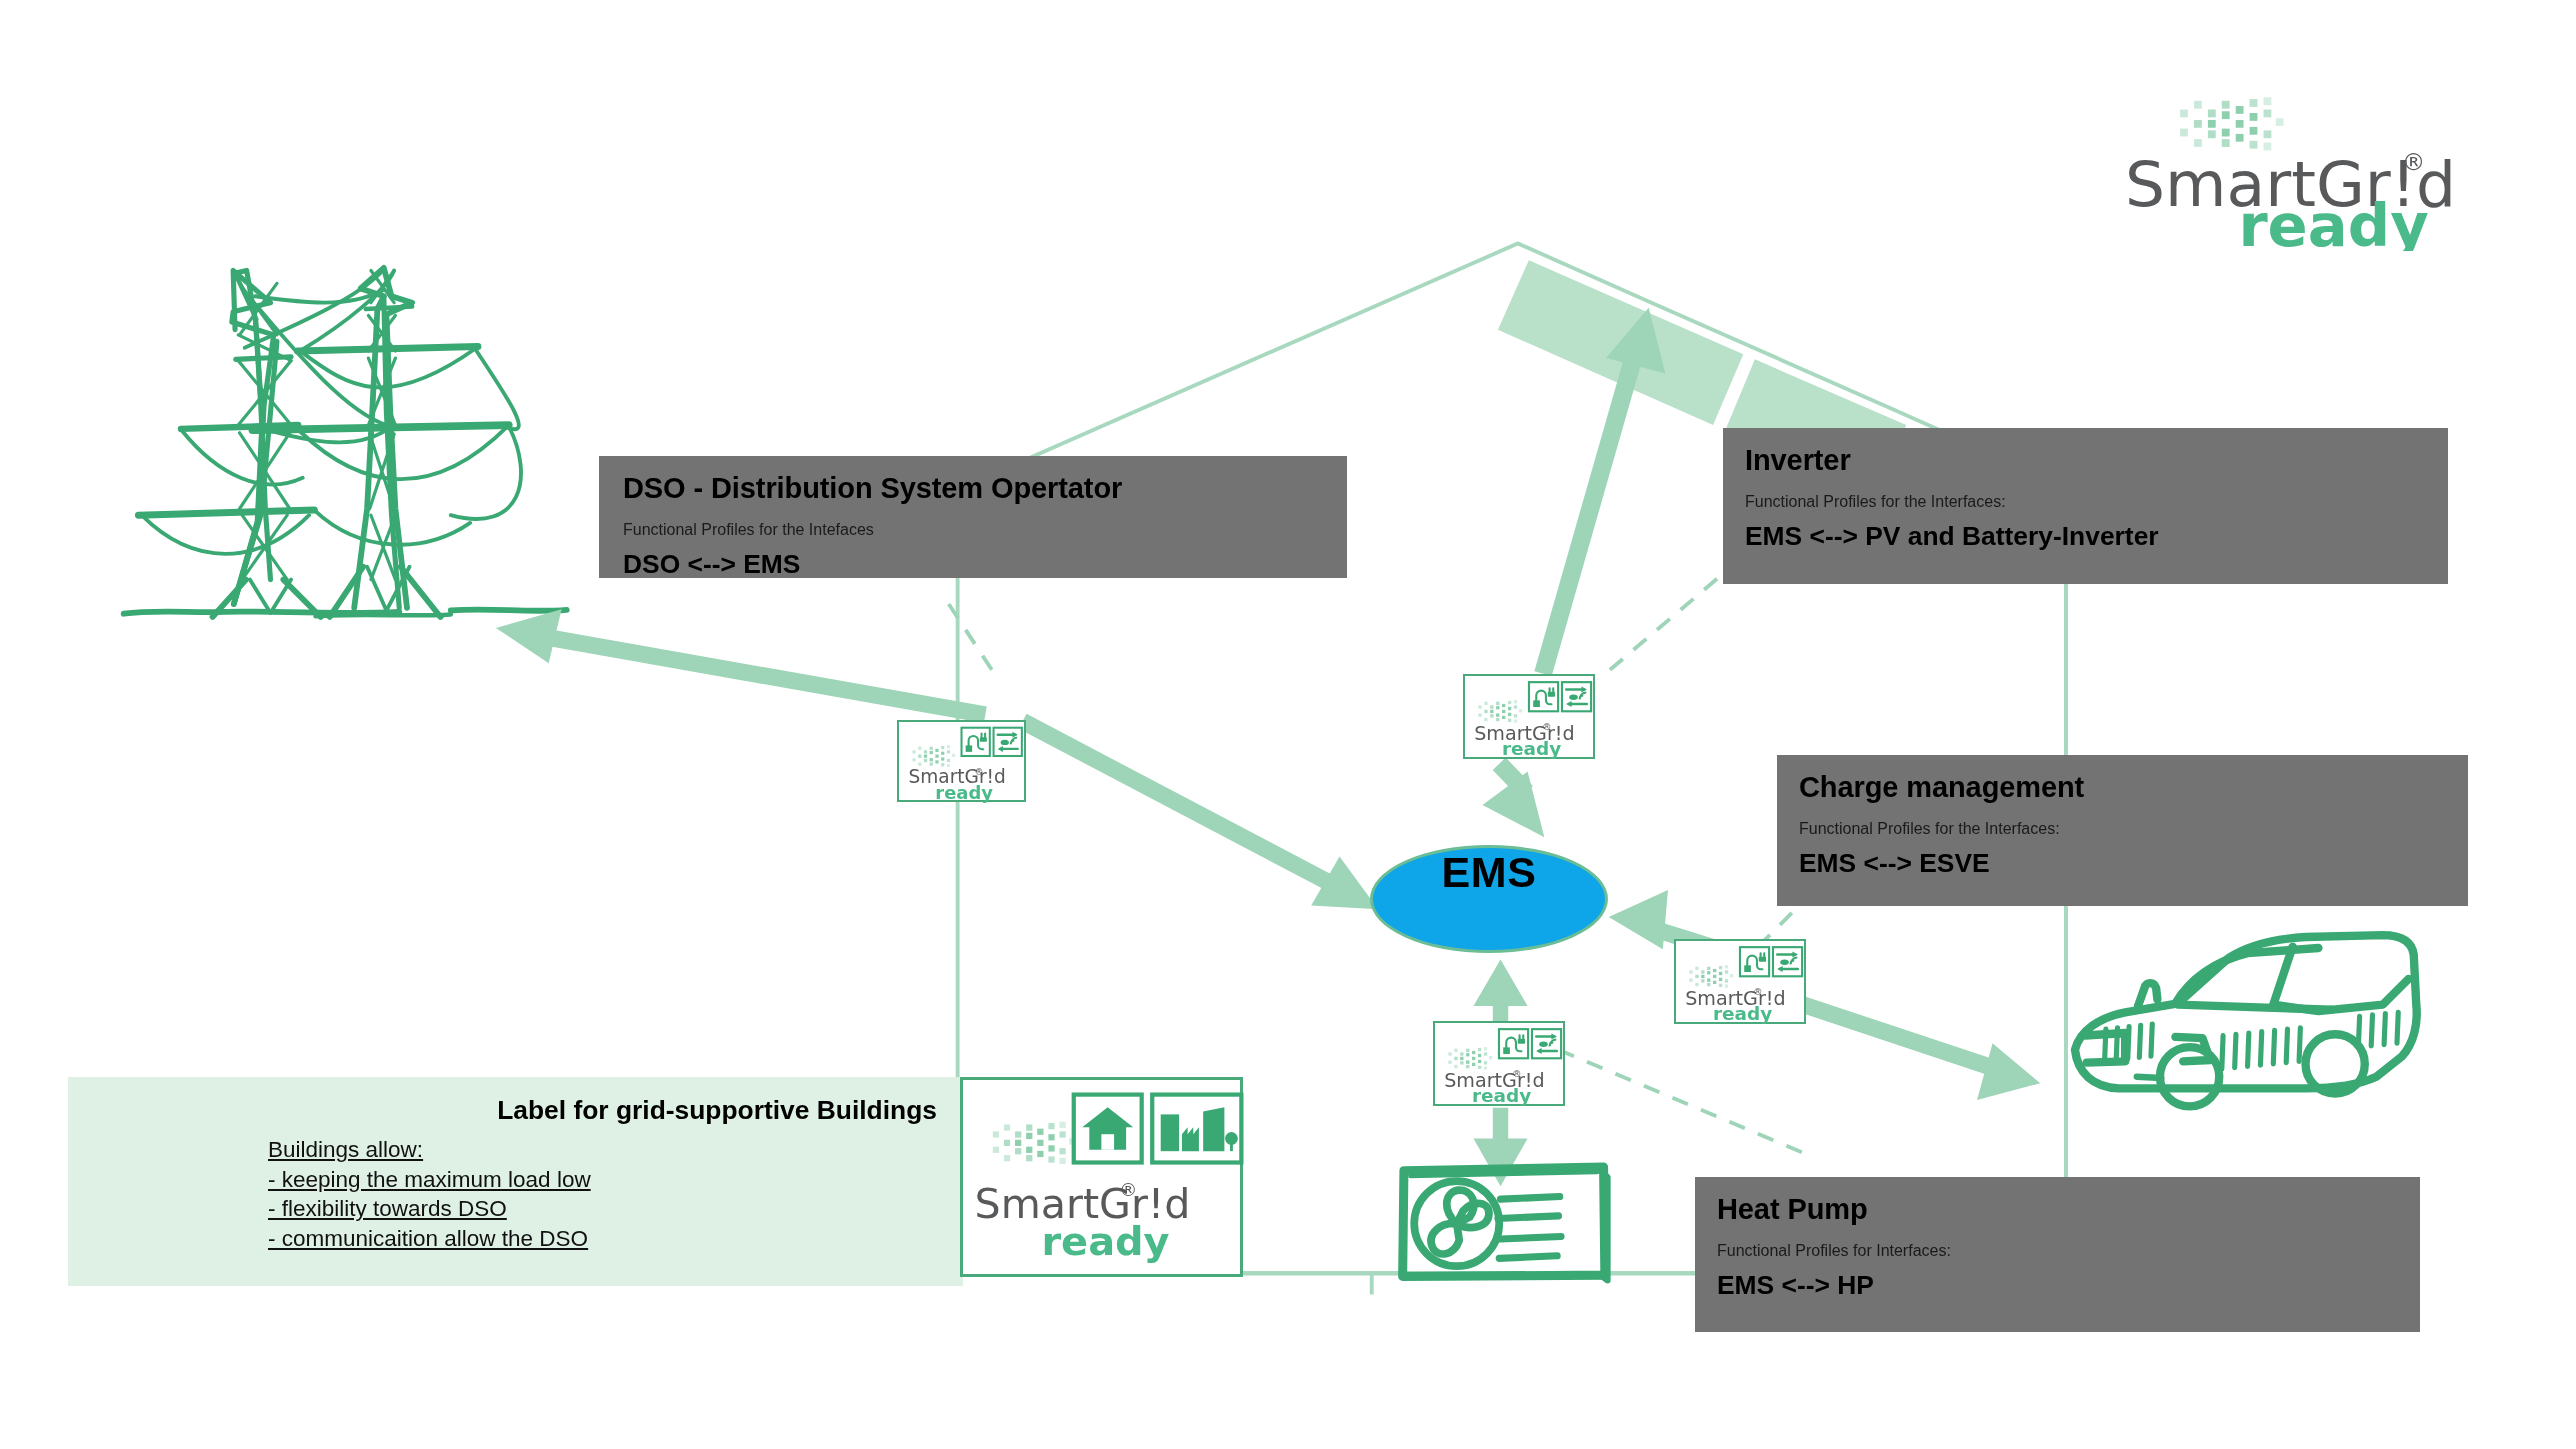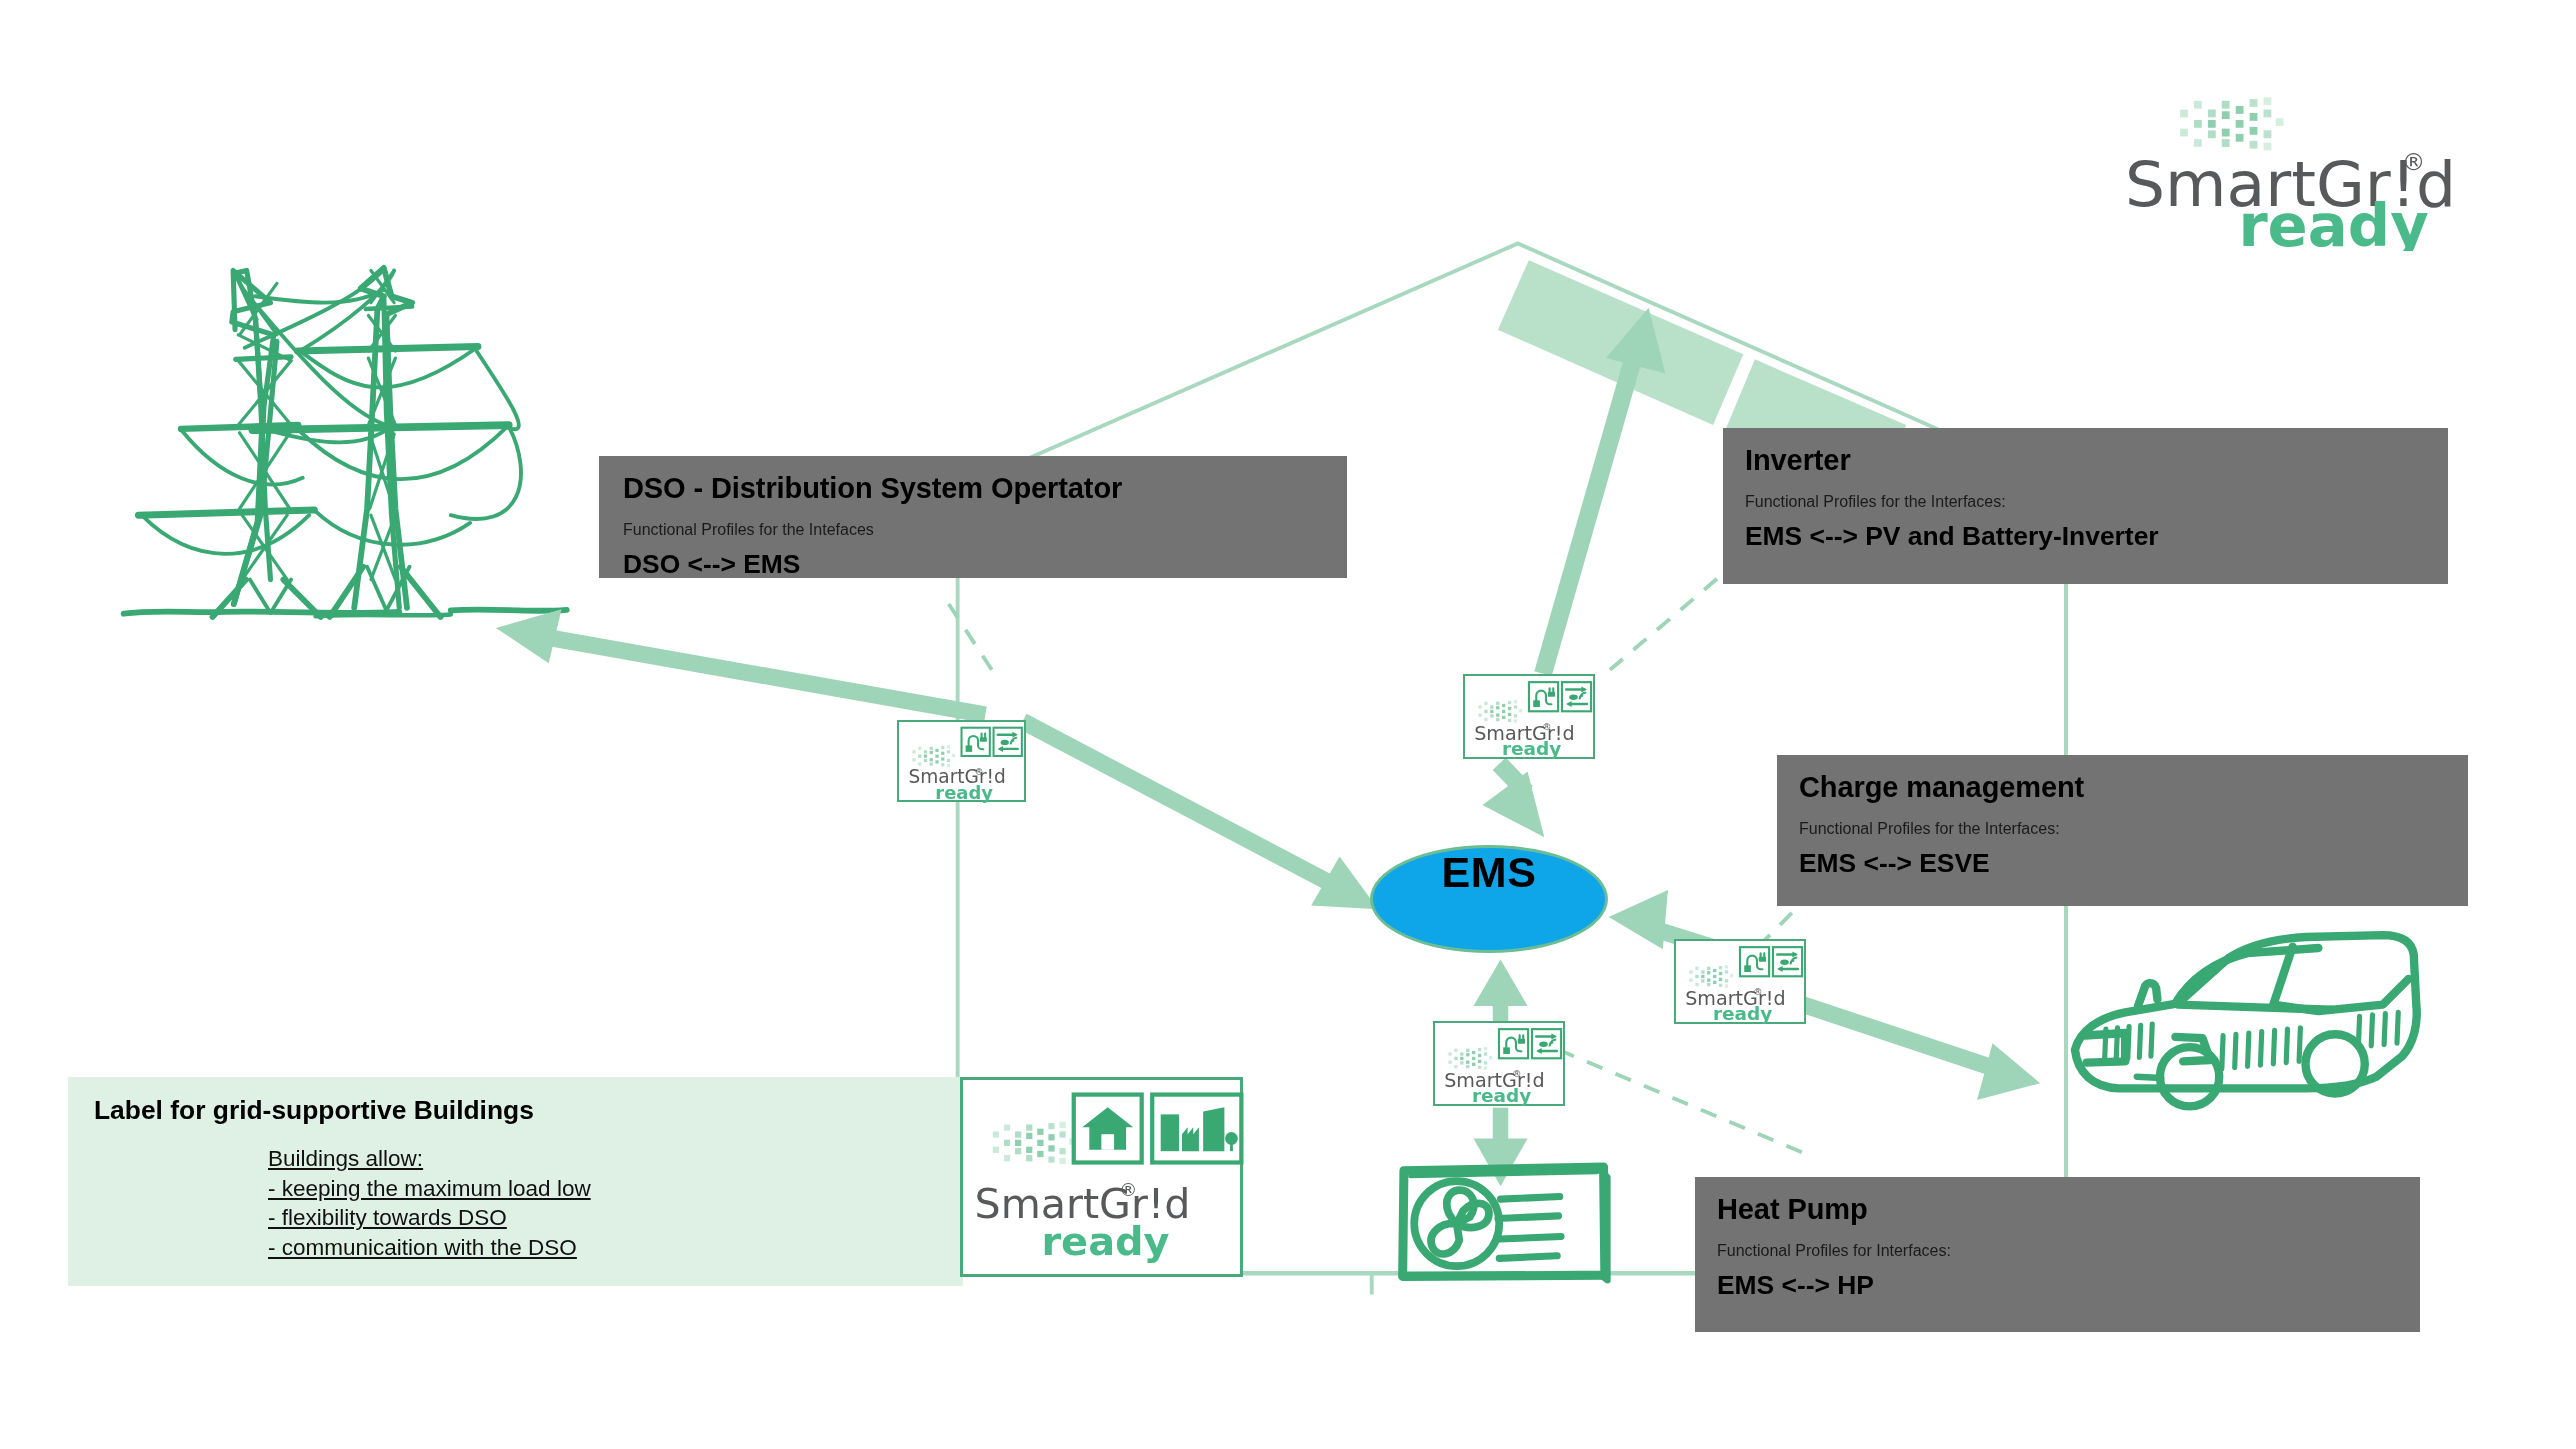--- a/index.html
+++ b/index.html
@@ -5,21 +5,21 @@
   html,body{margin:0;padding:0;background:#ffffff;}
   body{width:2576px;height:1449px;position:relative;overflow:hidden;
        font-family:"Liberation Sans", sans-serif;}
   #stage{position:absolute;left:0;top:0;width:2576px;height:1449px;}
   svg.layer{position:absolute;left:0;top:0;width:2576px;height:1449px;overflow:visible;}
   .infobox{position:absolute;background:#737373;box-sizing:border-box;padding:16.7px 22px 19.3px 22px;}
   .infobox .t{font-size:29px;font-weight:bold;color:#000;line-height:1.1;margin-bottom:16.7px;letter-spacing:-0.1px;}
   .infobox .s{font-size:16px;color:#1a1a1a;line-height:1.15;margin-bottom:9px;}
   .infobox .b{font-size:26.4px;font-weight:bold;color:#000;line-height:1.15;}
   .greenbox{position:absolute;background:#dff0e4;box-sizing:border-box;}
-  .greenbox .gt{font-size:26.4px;font-weight:bold;color:#000;margin:0 0 18px 0;text-align:left;}
+  .greenbox .gt{font-size:26.4px;font-weight:bold;color:#000;margin:0 0 9px 0;text-align:right;}
   .greenbox .gl{font-size:22.5px;color:#111;line-height:1.32;text-decoration:underline;}
   .badge{position:absolute;background:#ffffff;border:2.6px solid #4aa97b;box-sizing:border-box;}
   .ems-ellipse{position:absolute;border:3.2px solid #6bbd95;border-radius:50%;background:#0ea5e9;
        display:flex;justify-content:center;}
   .ems-ellipse span{font-size:43px;font-weight:bold;color:#000;letter-spacing:0.6px;}
   .logo{position:absolute;}
   .bl-sg{font-family:"DejaVu Sans", sans-serif;fill:#58595b;}
   .bl-rd{font-family:"DejaVu Sans", sans-serif;fill:#4aba8a;font-weight:bold;}
 </style>
 </head>
@@ -282,21 +282,21 @@
     <div class="s">Functional Profiles for Interfaces:</div>
     <div class="b">EMS &lt;--&gt; HP</div>
   </div>
 
   <div class="greenbox" style="left:68px;top:1077px;width:895px;height:209px;padding:18px 26px;">
     <div class="gt">Label for grid-supportive Buildings</div>
     <div class="gl" style="padding-left:174px;">
       <div>Buildings allow:</div>
       <div>- keeping the maximum load low</div>
       <div>- flexibility towards DSO</div>
-      <div>- communicaition with the DSO</div>
+      <div>- communicaition allow the DSO</div>
     </div>
   </div>
 
   <div class="ems-ellipse" style="left:1370px;top:845px;width:232px;height:102px;">
     <span>EMS</span>
   </div>
 
   <div class="logo" style="left:2125px;top:90px;width:335px;height:155px;">
     <svg width="335" height="161" viewBox="0 0 520 250">
       <g transform="translate(80,6) scale(1.35)">

